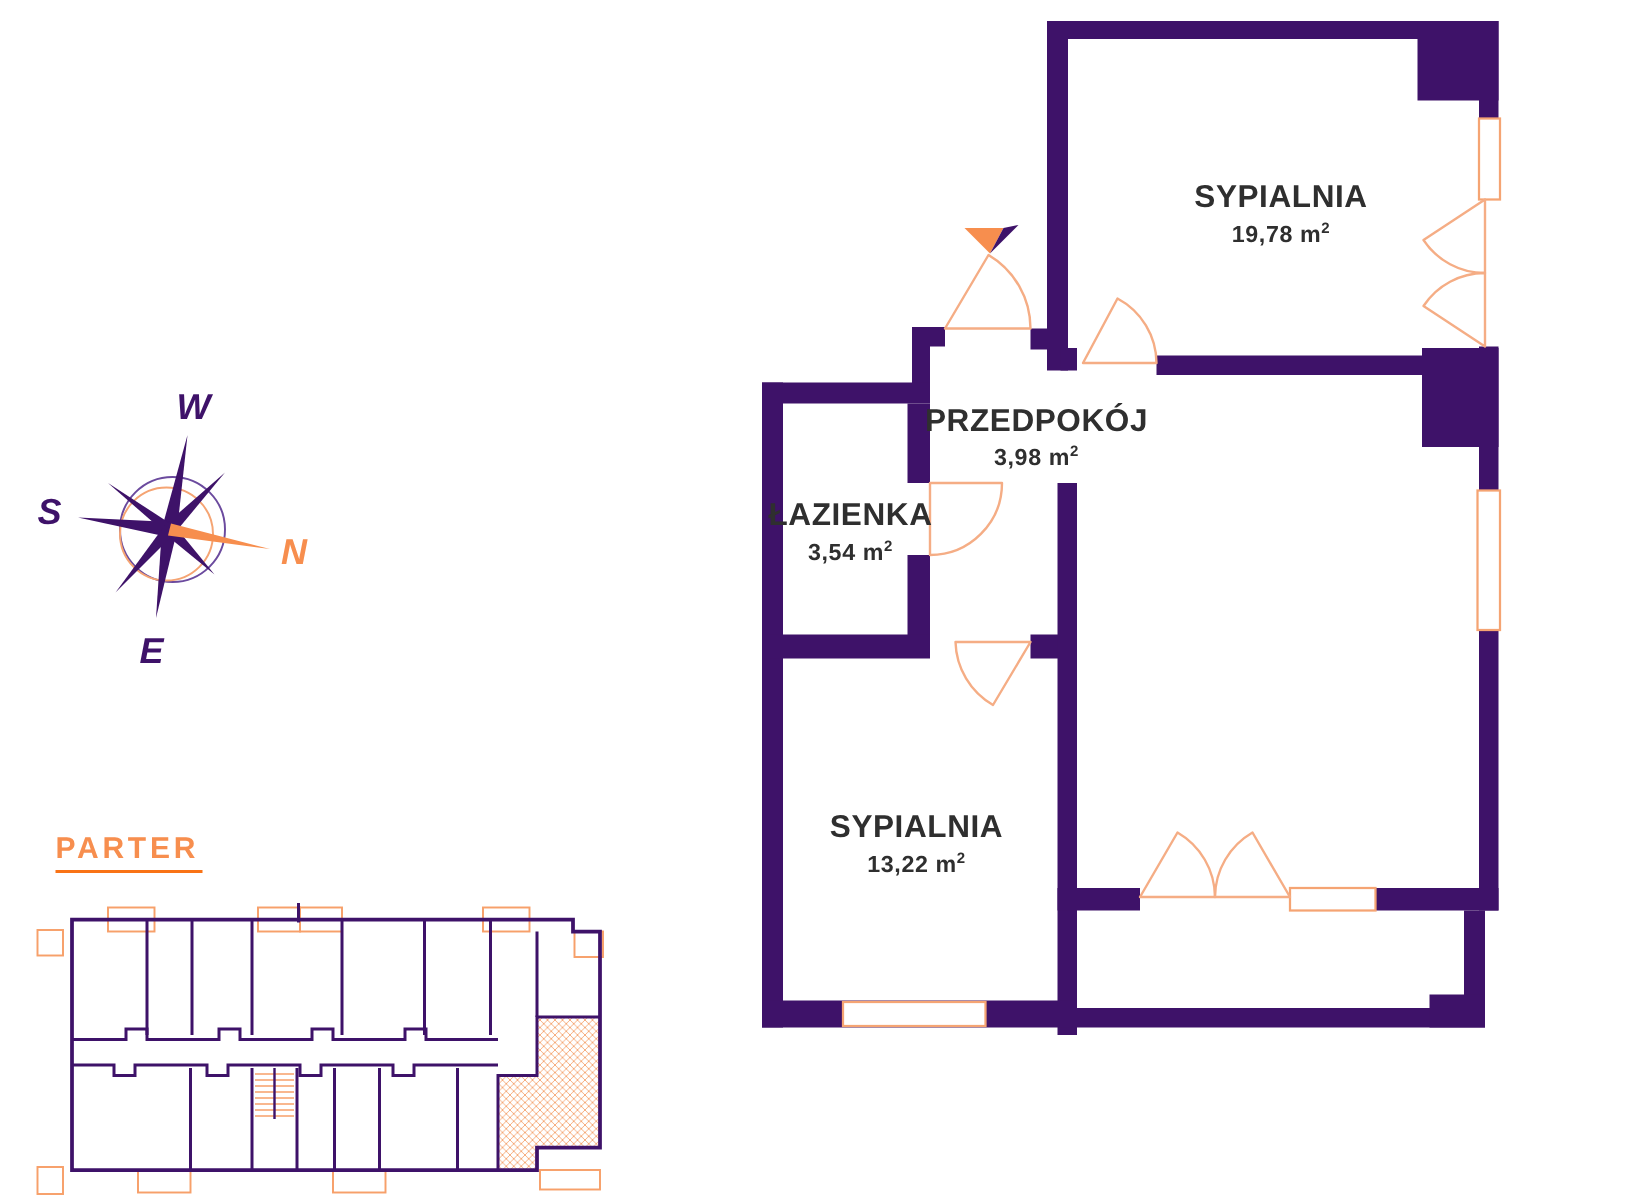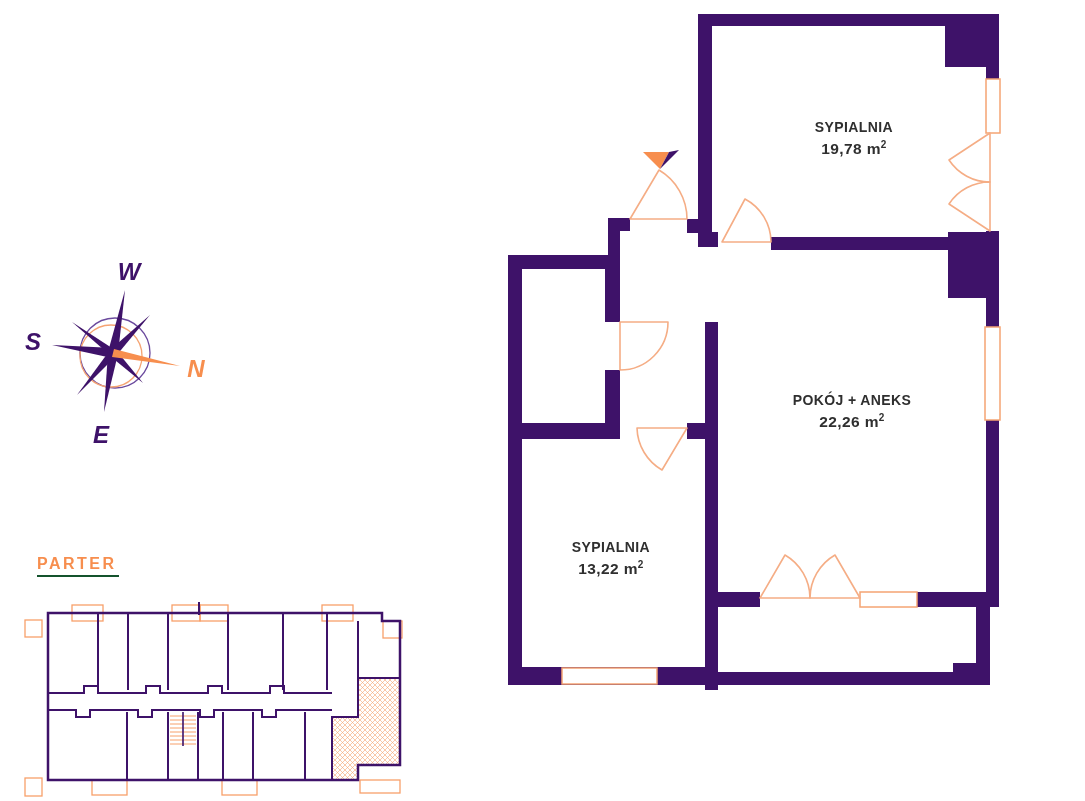--- a/index.html
+++ b/index.html
@@ -5,31 +5,31 @@
   html,body{margin:0;padding:0;background:#ffffff;}
   .stage{
     position:relative;width:1085px;height:801px;background:#ffffff;overflow:hidden;
     font-family:"Liberation Sans",sans-serif;
   }
   .stage svg{position:absolute;left:0;top:0;}
   .room-label{
     position:absolute;transform:translateX(-50%);text-align:center;
     color:#2F2F2F;font-weight:600;letter-spacing:0.4px;white-space:nowrap;line-height:1.25;
   }
-  .room-name{font-size:14px;}
+  .room-name{font-size:21px;}
   .room-area{font-size:15.5px;margin-top:2px;}
   .room-area sup{font-size:10px;}
   .dir{
     position:absolute;transform:translate(-50%,-50%);
     font-style:italic;font-weight:bold;font-size:24px;color:#3E1269;white-space:nowrap;
   }
   .dir.orange{color:#F78E4E;}
   .floor-label{
-    position:absolute;left:37px;top:555px;color:#F78E4E;font-size:16px;
-    font-weight:600;letter-spacing:2.5px;border-bottom:2px solid #14532d;
+    position:absolute;left:37px;top:555px;color:#F78E4E;font-size:20px;
+    font-weight:600;letter-spacing:2.5px;border-bottom:2px solid #f97316;
     padding:0 2px 2px 0;white-space:nowrap;
   }
 </style>
 </head>
 <body>
 
 <div class="stage">
 
   <svg width="1085" height="801" viewBox="0 0 1085 801">
     <defs>
@@ -141,26 +141,30 @@
         <path d="M199,602 V615" stroke-width="2"></path>
       </g>
     </g>
   </svg>
 
   <div class="room-label" style="left:854px;top:119px;">
     <div class="room-name">SYPIALNIA</div>
     <div class="room-area"><span>19,78 m</span><sup>2</sup></div>
   </div>
 
+  <div class="room-label" style="left:691px;top:268px;">
+    <div class="room-name">PRZEDPOKÓJ</div>
+    <div class="room-area"><span>3,98 m</span><sup>2</sup></div>
+  </div>
 
+  <div class="room-label" style="left:567px;top:331px;">
+    <div class="room-name">ŁAZIENKA</div>
+    <div class="room-area"><span>3,54 m</span><sup>2</sup></div>
+  </div>
 
-  <div class="room-label" style="left:852px;top:392px;">
-    <div class="room-name">POKÓJ + ANEKS</div>
-    <div class="room-area"><span>22,26 m</span><sup>2</sup></div>
-  </div>
 
   <div class="room-label" style="left:611px;top:539px;">
     <div class="room-name">SYPIALNIA</div>
     <div class="room-area"><span>13,22 m</span><sup>2</sup></div>
   </div>
 
   <div class="dir" style="left:129px;top:272px;">W</div>
   <div class="dir" style="left:33px;top:342px;">S</div>
   <div class="dir orange" style="left:196px;top:369px;">N</div>
   <div class="dir" style="left:101px;top:435px;">E</div>

